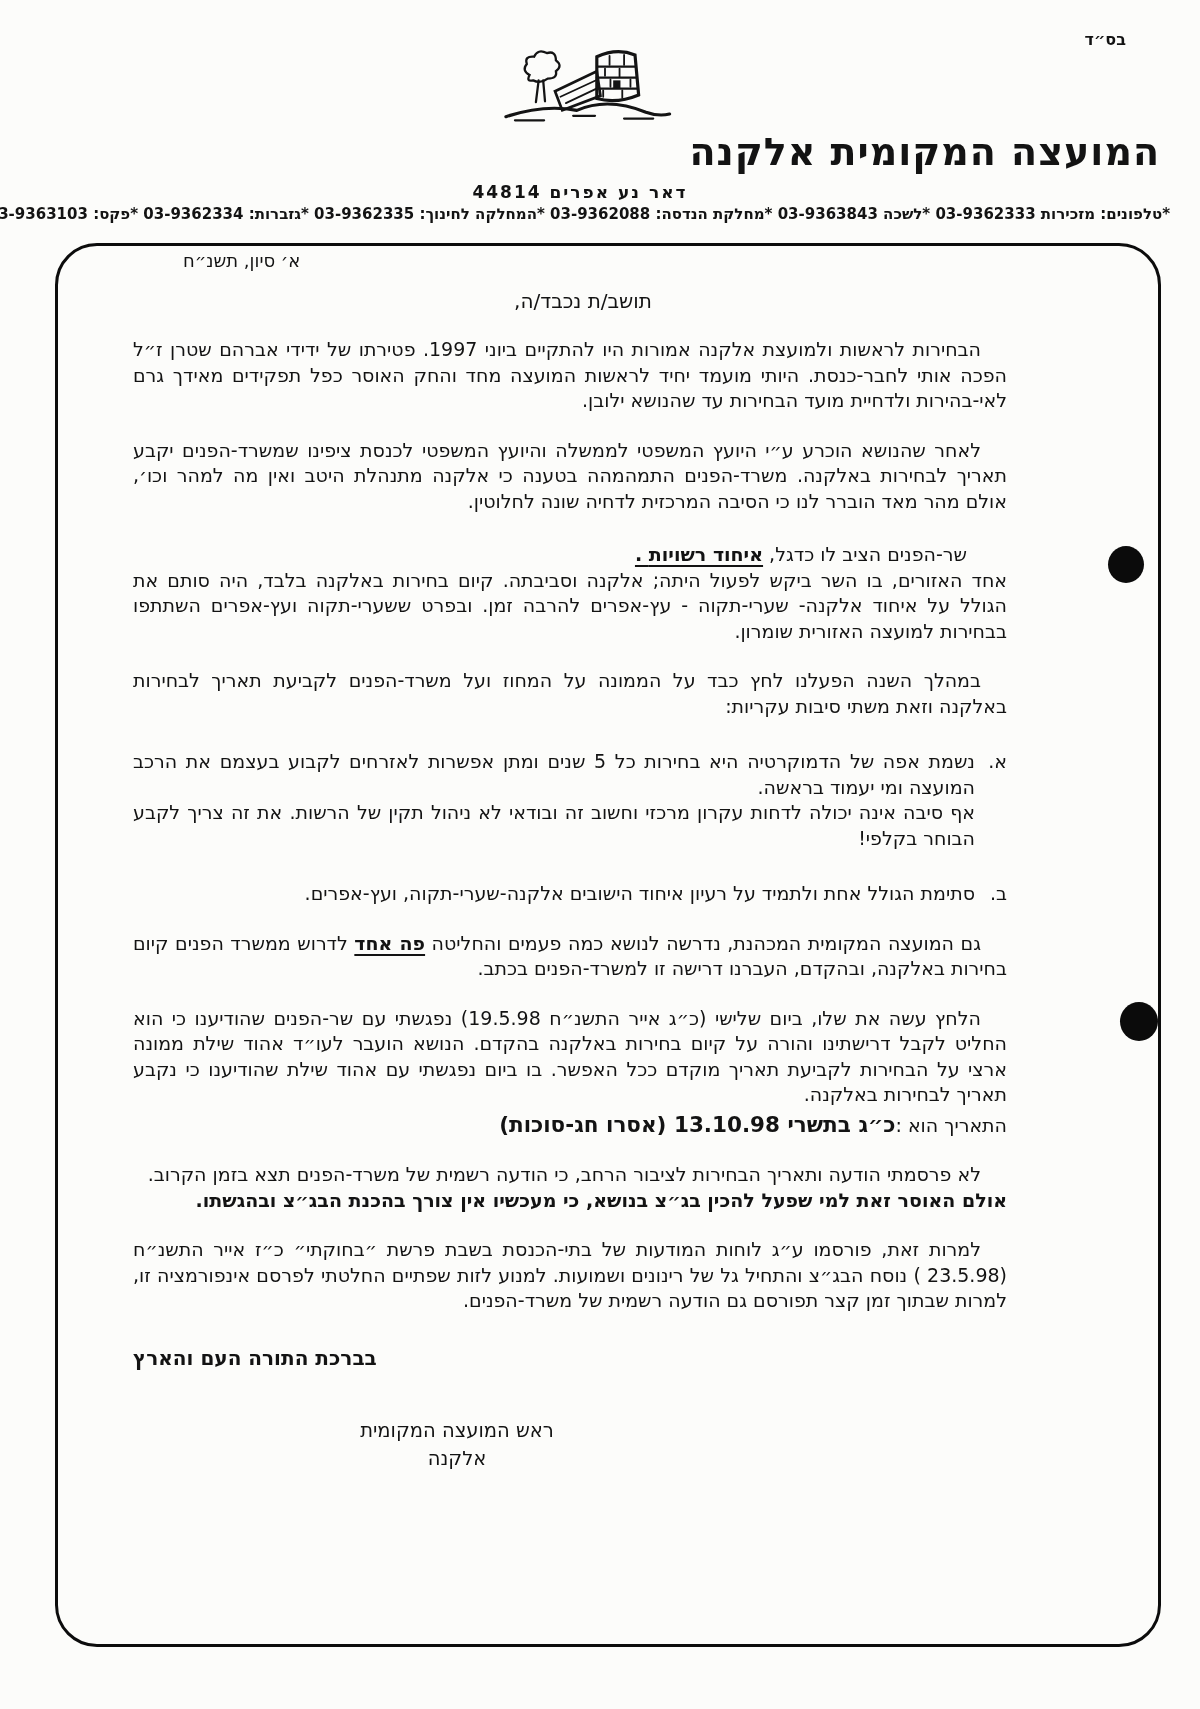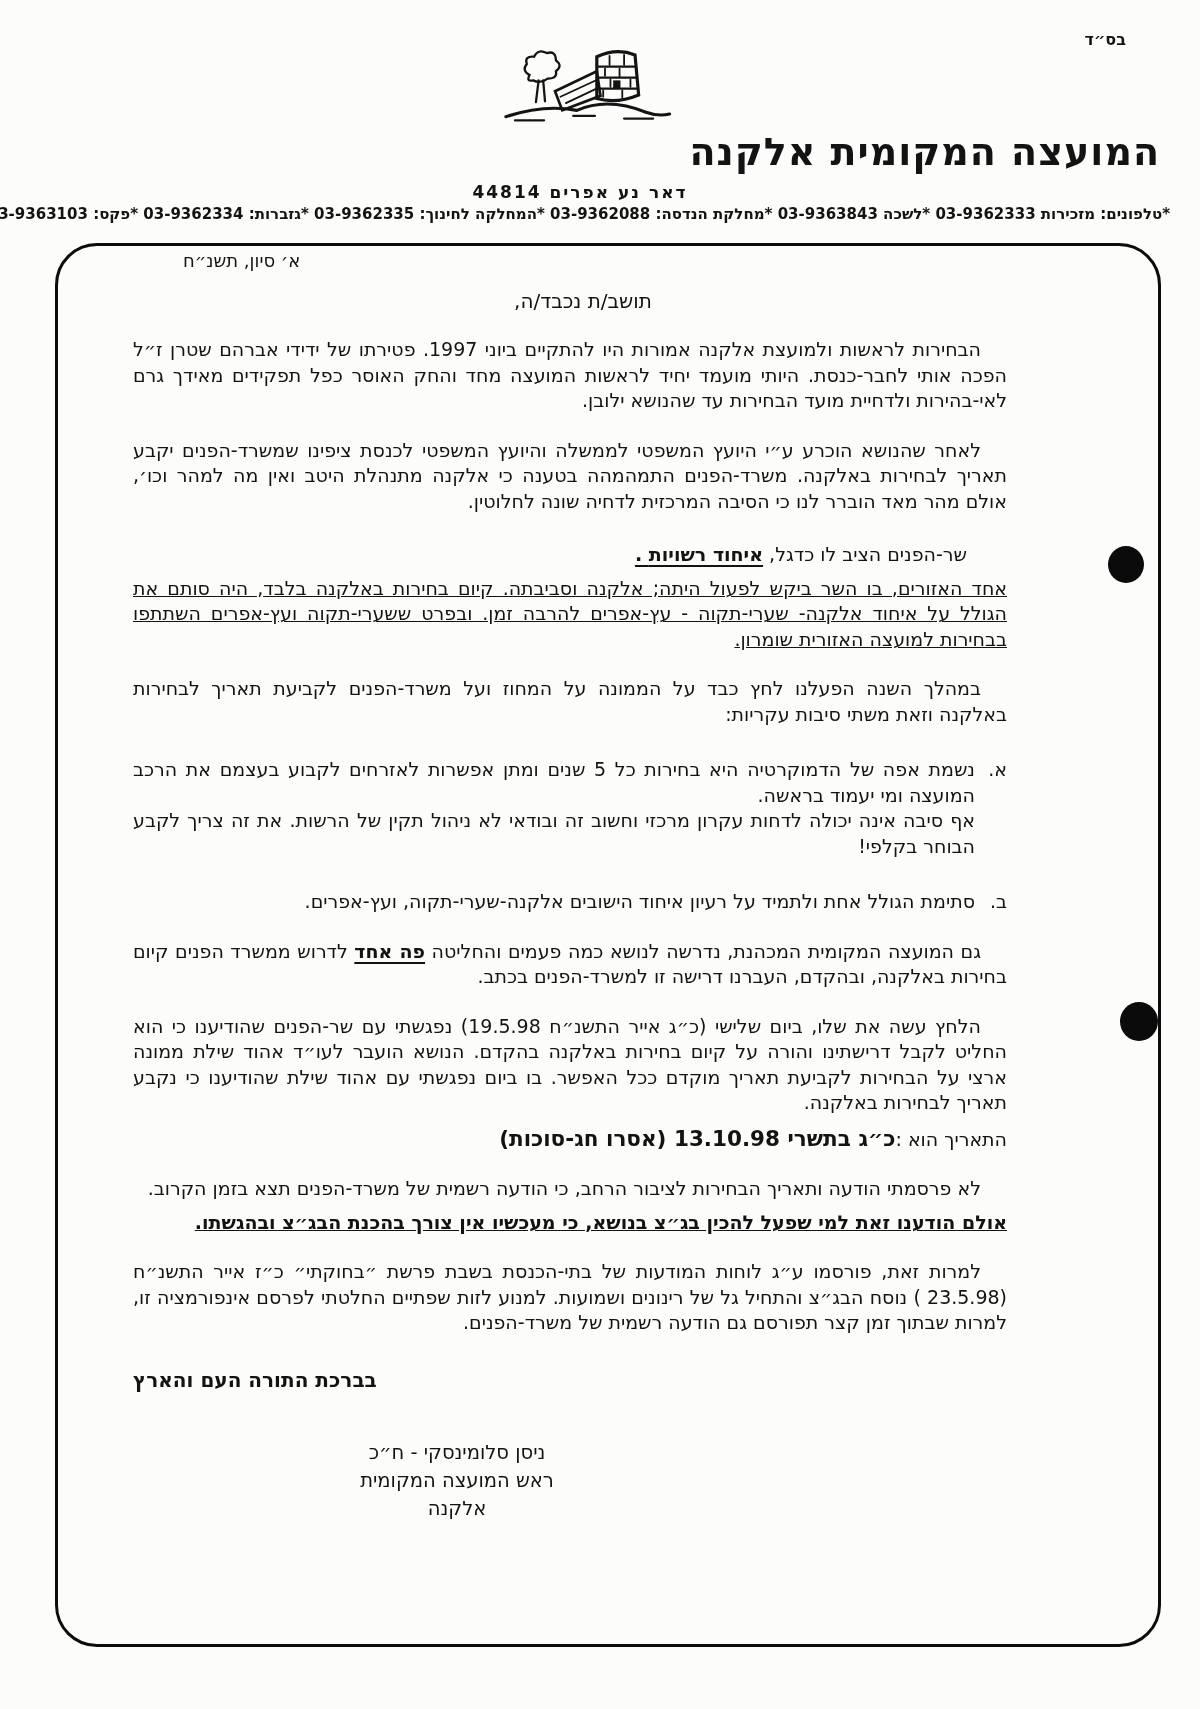--- a/index.html
+++ b/index.html
@@ -44,25 +44,25 @@
     font-size:20px;margin:0 -26px 0 0;text-align:center;font-weight:500;
   }
 
   
   .para{
     font-size:19px;line-height:25.5px;text-align:justify;text-justify:inter-word;
     margin-top:24px;
   }
   .para.body{text-indent:26px;}
   .para.flush{text-indent:0;}
-  .para.tight{margin-top:8px;text-decoration:underline;}
+  .para.tight{margin-top:0;}
   .para.flag{text-indent:40px;margin-top:28px;}
   .para.list{position:relative;padding-right:32px;margin-top:30px;text-align:justify;}
   .para.list .marker{position:absolute;right:0;top:0;}
-  .para.date-line{margin-top:10px;text-indent:0;}
+  .para.date-line{margin-top:4px;text-indent:0;}
   .para.note{font-weight:bold;}
   .para.closing{
     font-weight:bold;font-size:20px;text-align:left;
     margin:32px 420px 0 0;text-indent:0;
   }
   .para.signature{
     width:300px;margin:46px 400px 0 0;text-align:center;
     font-size:19.5px;line-height:28px;
   }
   .b{font-weight:bold;}
@@ -116,25 +116,24 @@
       <div class="para body"><span class="">לאחר שהנושא הוכרע ע״י היועץ המשפטי לממשלה והיועץ המשפטי לכנסת ציפינו שמשרד-הפנים יקבע תאריך לבחירות באלקנה. משרד-הפנים התמהמהה בטענה כי אלקנה מתנהלת היטב ואין מה למהר וכו׳,  אולם מהר מאד הוברר לנו כי הסיבה המרכזית לדחיה שונה לחלוטין.</span></div>
       <div class="para flag"><span class="">שר-הפנים הציב לו כדגל, </span><span class=" b u">איחוד רשויות</span><span class=" b u"> .</span></div>
       <div class="para flush tight"><span class="">אחד האזורים, בו השר ביקש לפעול היתה; אלקנה וסביבתה. קיום בחירות באלקנה בלבד, היה סותם את הגולל על איחוד אלקנה- שערי-תקוה - עץ-אפרים להרבה זמן. ובפרט ששערי-תקוה ועץ-אפרים השתתפו בבחירות למועצה האזורית שומרון.</span></div>
       <div class="para body"><span class="">במהלך השנה הפעלנו לחץ כבד על הממונה  על המחוז ועל משרד-הפנים לקביעת תאריך לבחירות באלקנה וזאת משתי סיבות עקריות:</span></div>
       <div class="para list"><span class="marker">א.</span><span class="">נשמת אפה של הדמוקרטיה היא בחירות כל 5 שנים ומתן אפשרות לאזרחים לקבוע בעצמם את הרכב המועצה ומי יעמוד בראשה.<br>אף סיבה אינה יכולה לדחות עקרון מרכזי וחשוב זה ובודאי לא ניהול תקין של הרשות. את זה צריך לקבע הבוחר בקלפי!</span></div>
       <div class="para list"><span class="marker">ב.</span><span class="">סתימת הגולל אחת ולתמיד על רעיון איחוד הישובים אלקנה-שערי-תקוה, ועץ-אפרים.</span></div>
       <div class="para body"><span class="">גם המועצה המקומית המכהנת, נדרשה לנושא כמה פעמים והחליטה </span><span class=" b u">פה אחד</span><span class=""> לדרוש ממשרד הפנים קיום בחירות באלקנה, ובהקדם, העברנו דרישה זו למשרד-הפנים בכתב.</span></div>
       <div class="para body"><span class="">הלחץ עשה את שלו, ביום שלישי (כ״ג אייר התשנ״ח 19.5.98) נפגשתי עם שר-הפנים שהודיענו כי הוא החליט  לקבל דרישתינו והורה על קיום בחירות באלקנה בהקדם.  הנושא הועבר לעו״ד אהוד שילת ממונה ארצי על הבחירות לקביעת תאריך מוקדם ככל האפשר. בו  ביום נפגשתי עם אהוד שילת שהודיענו כי נקבע תאריך לבחירות באלקנה.</span></div>
       <div class="para date-line"><span class="">התאריך הוא :</span><span class=" b big">כ״ג בתשרי  13.10.98 (אסרו חג-סוכות)</span></div>
       <div class="para body"><span class="">לא פרסמתי הודעה ותאריך הבחירות לציבור הרחב, כי הודעה רשמית של משרד-הפנים תצא בזמן הקרוב.</span></div>
-      <div class="para note flush tight"><span class="">אולם הודענו זאת למי שפעל להכין בג״צ בנושא, כי מעכשיו אין צורך בהכנת הבג״צ ובהגשתו.</span></div>
+      <div class="para note flush tight"><span class="">אולם האוסר זאת למי שפעל להכין בג״צ בנושא, כי מעכשיו אין צורך בהכנת הבג״צ ובהגשתו.</span></div>
       <div class="para body"><span class="">למרות  זאת, פורסמו ע״ג לוחות המודעות של בתי-הכנסת בשבת פרשת ״בחוקתי״ כ״ז אייר התשנ״ח (23.5.98 ) נוסח הבג״צ והתחיל גל של רינונים ושמועות. למנוע לזות שפתיים החלטתי לפרסם אינפורמציה זו, למרות שבתוך זמן קצר תפורסם גם הודעה רשמית של משרד-הפנים.</span></div>
       <div class="para closing"><span class="">בברכת התורה העם והארץ</span></div>
       <div class="para signature">
-        <div>ניסן סלומינסקי - ח״כ</div>
         <div>ראש המועצה המקומית</div>
         <div>אלקנה</div>
       </div>
     </div>
 </div>
 
 <div class="punch top"></div>
 <div class="punch bottom"></div>
 
 </body></html>

